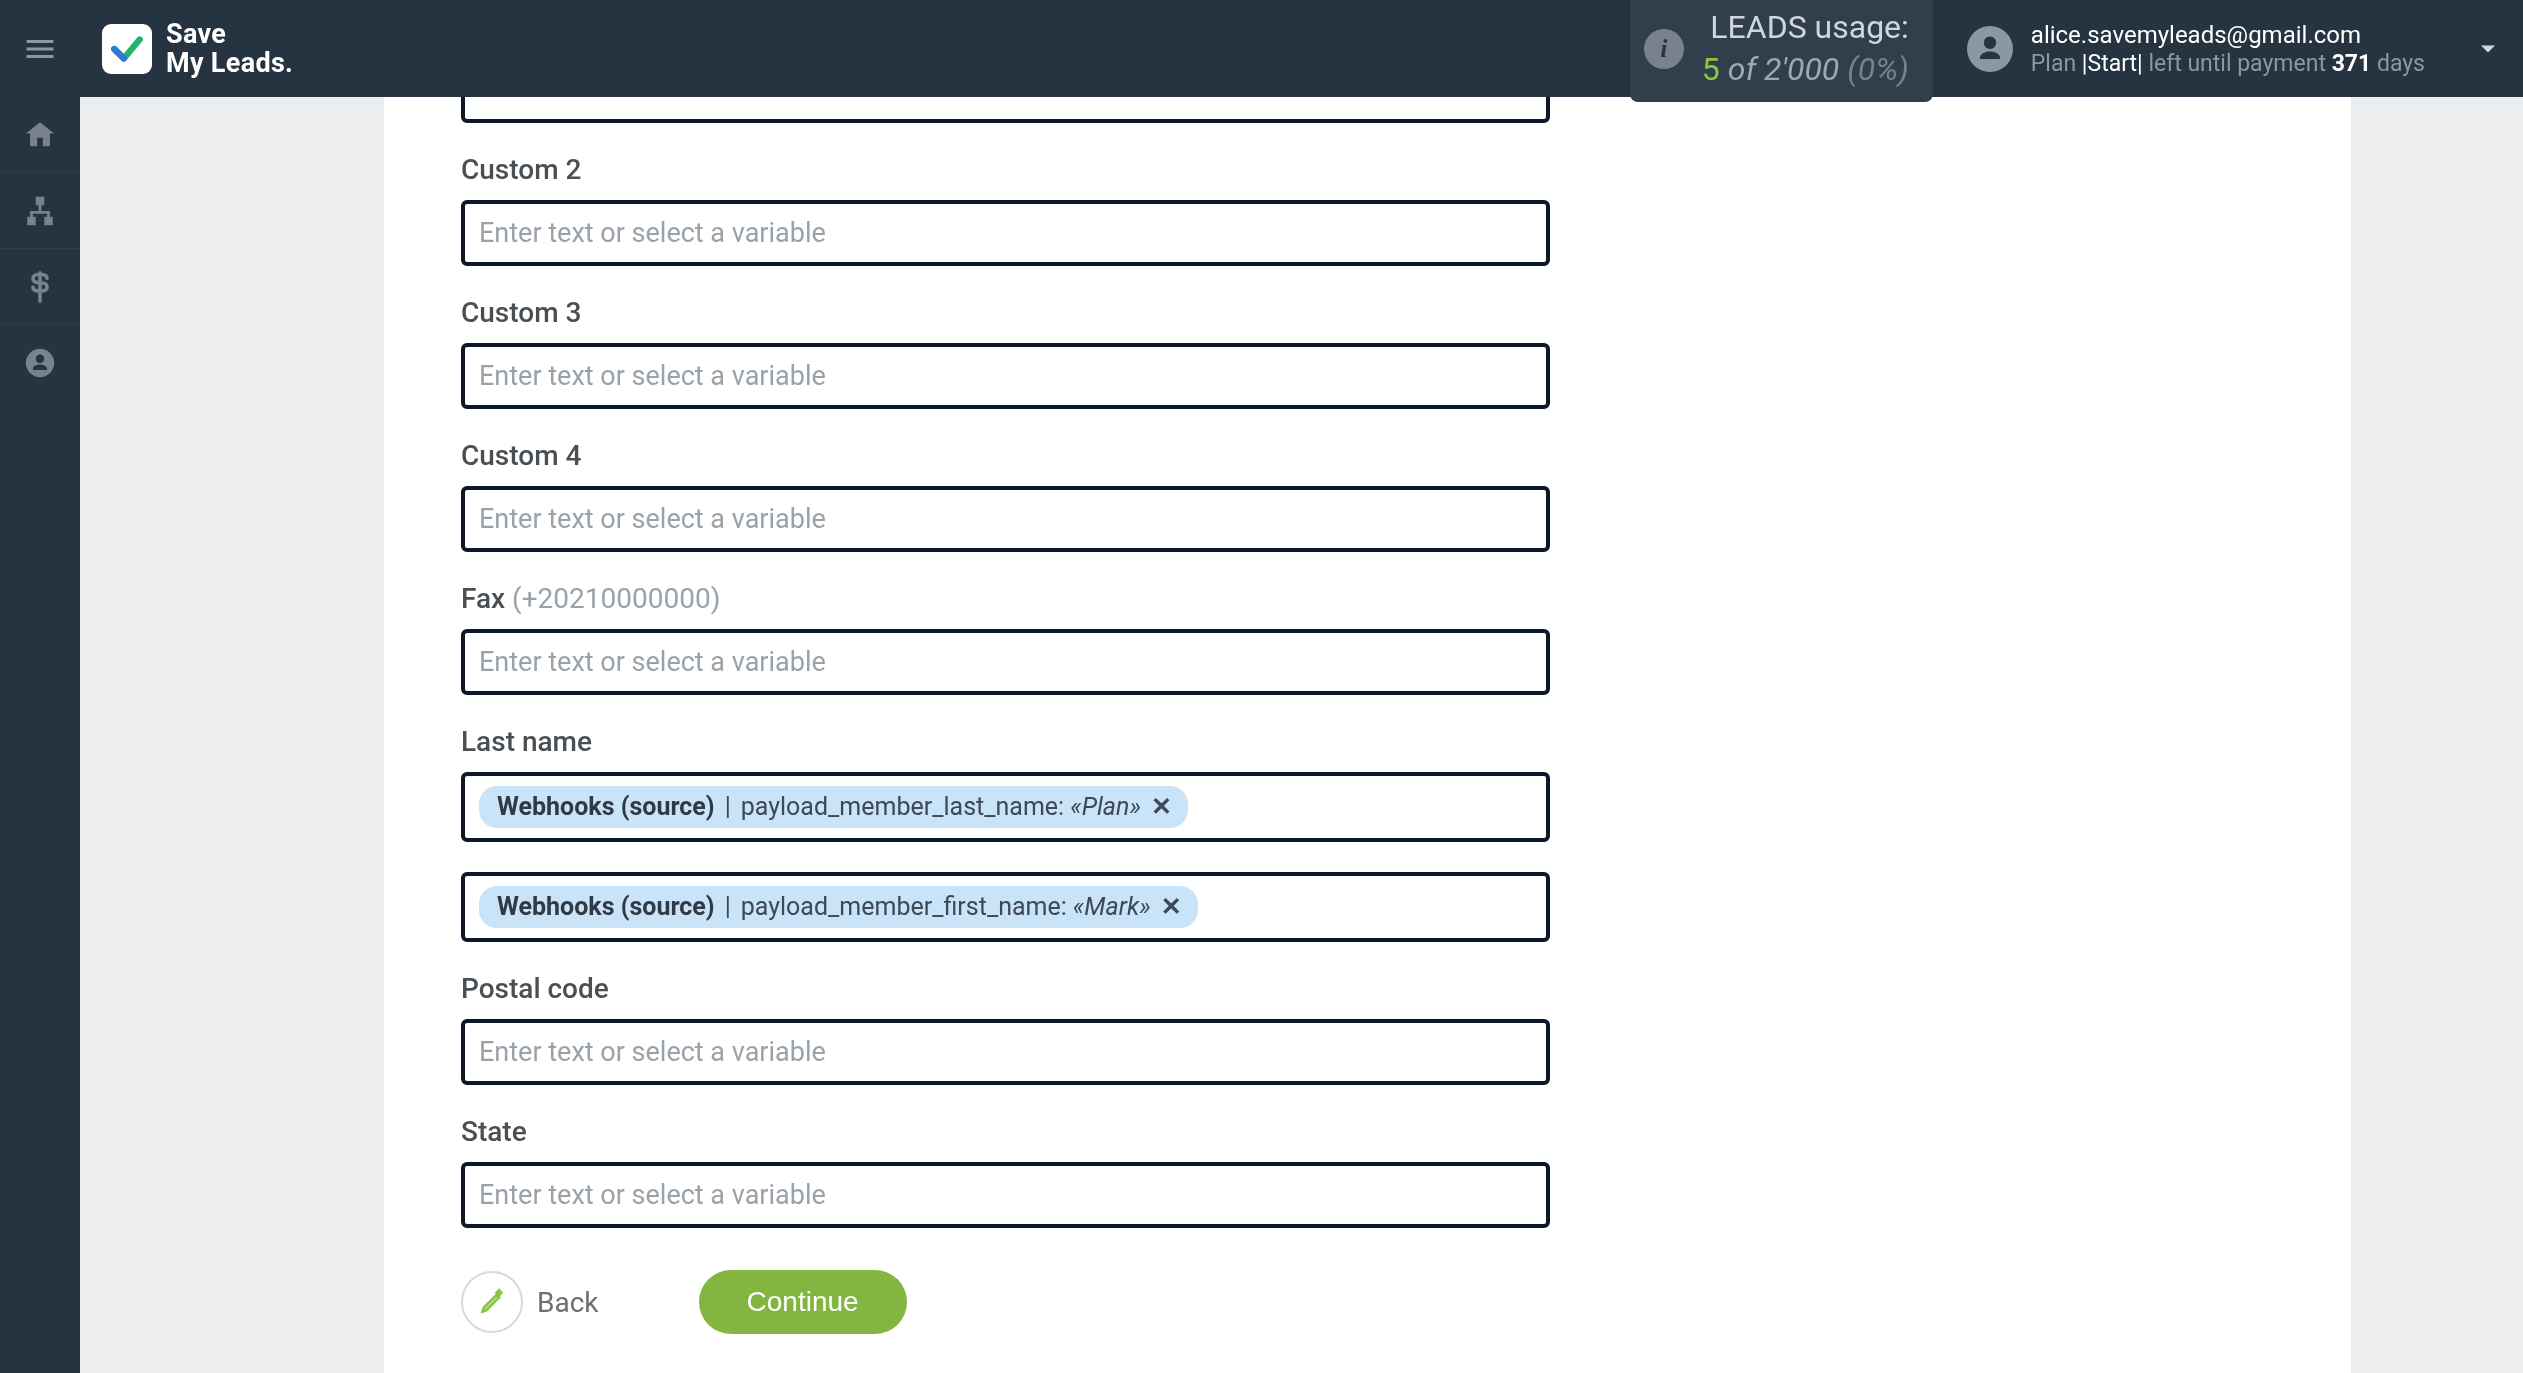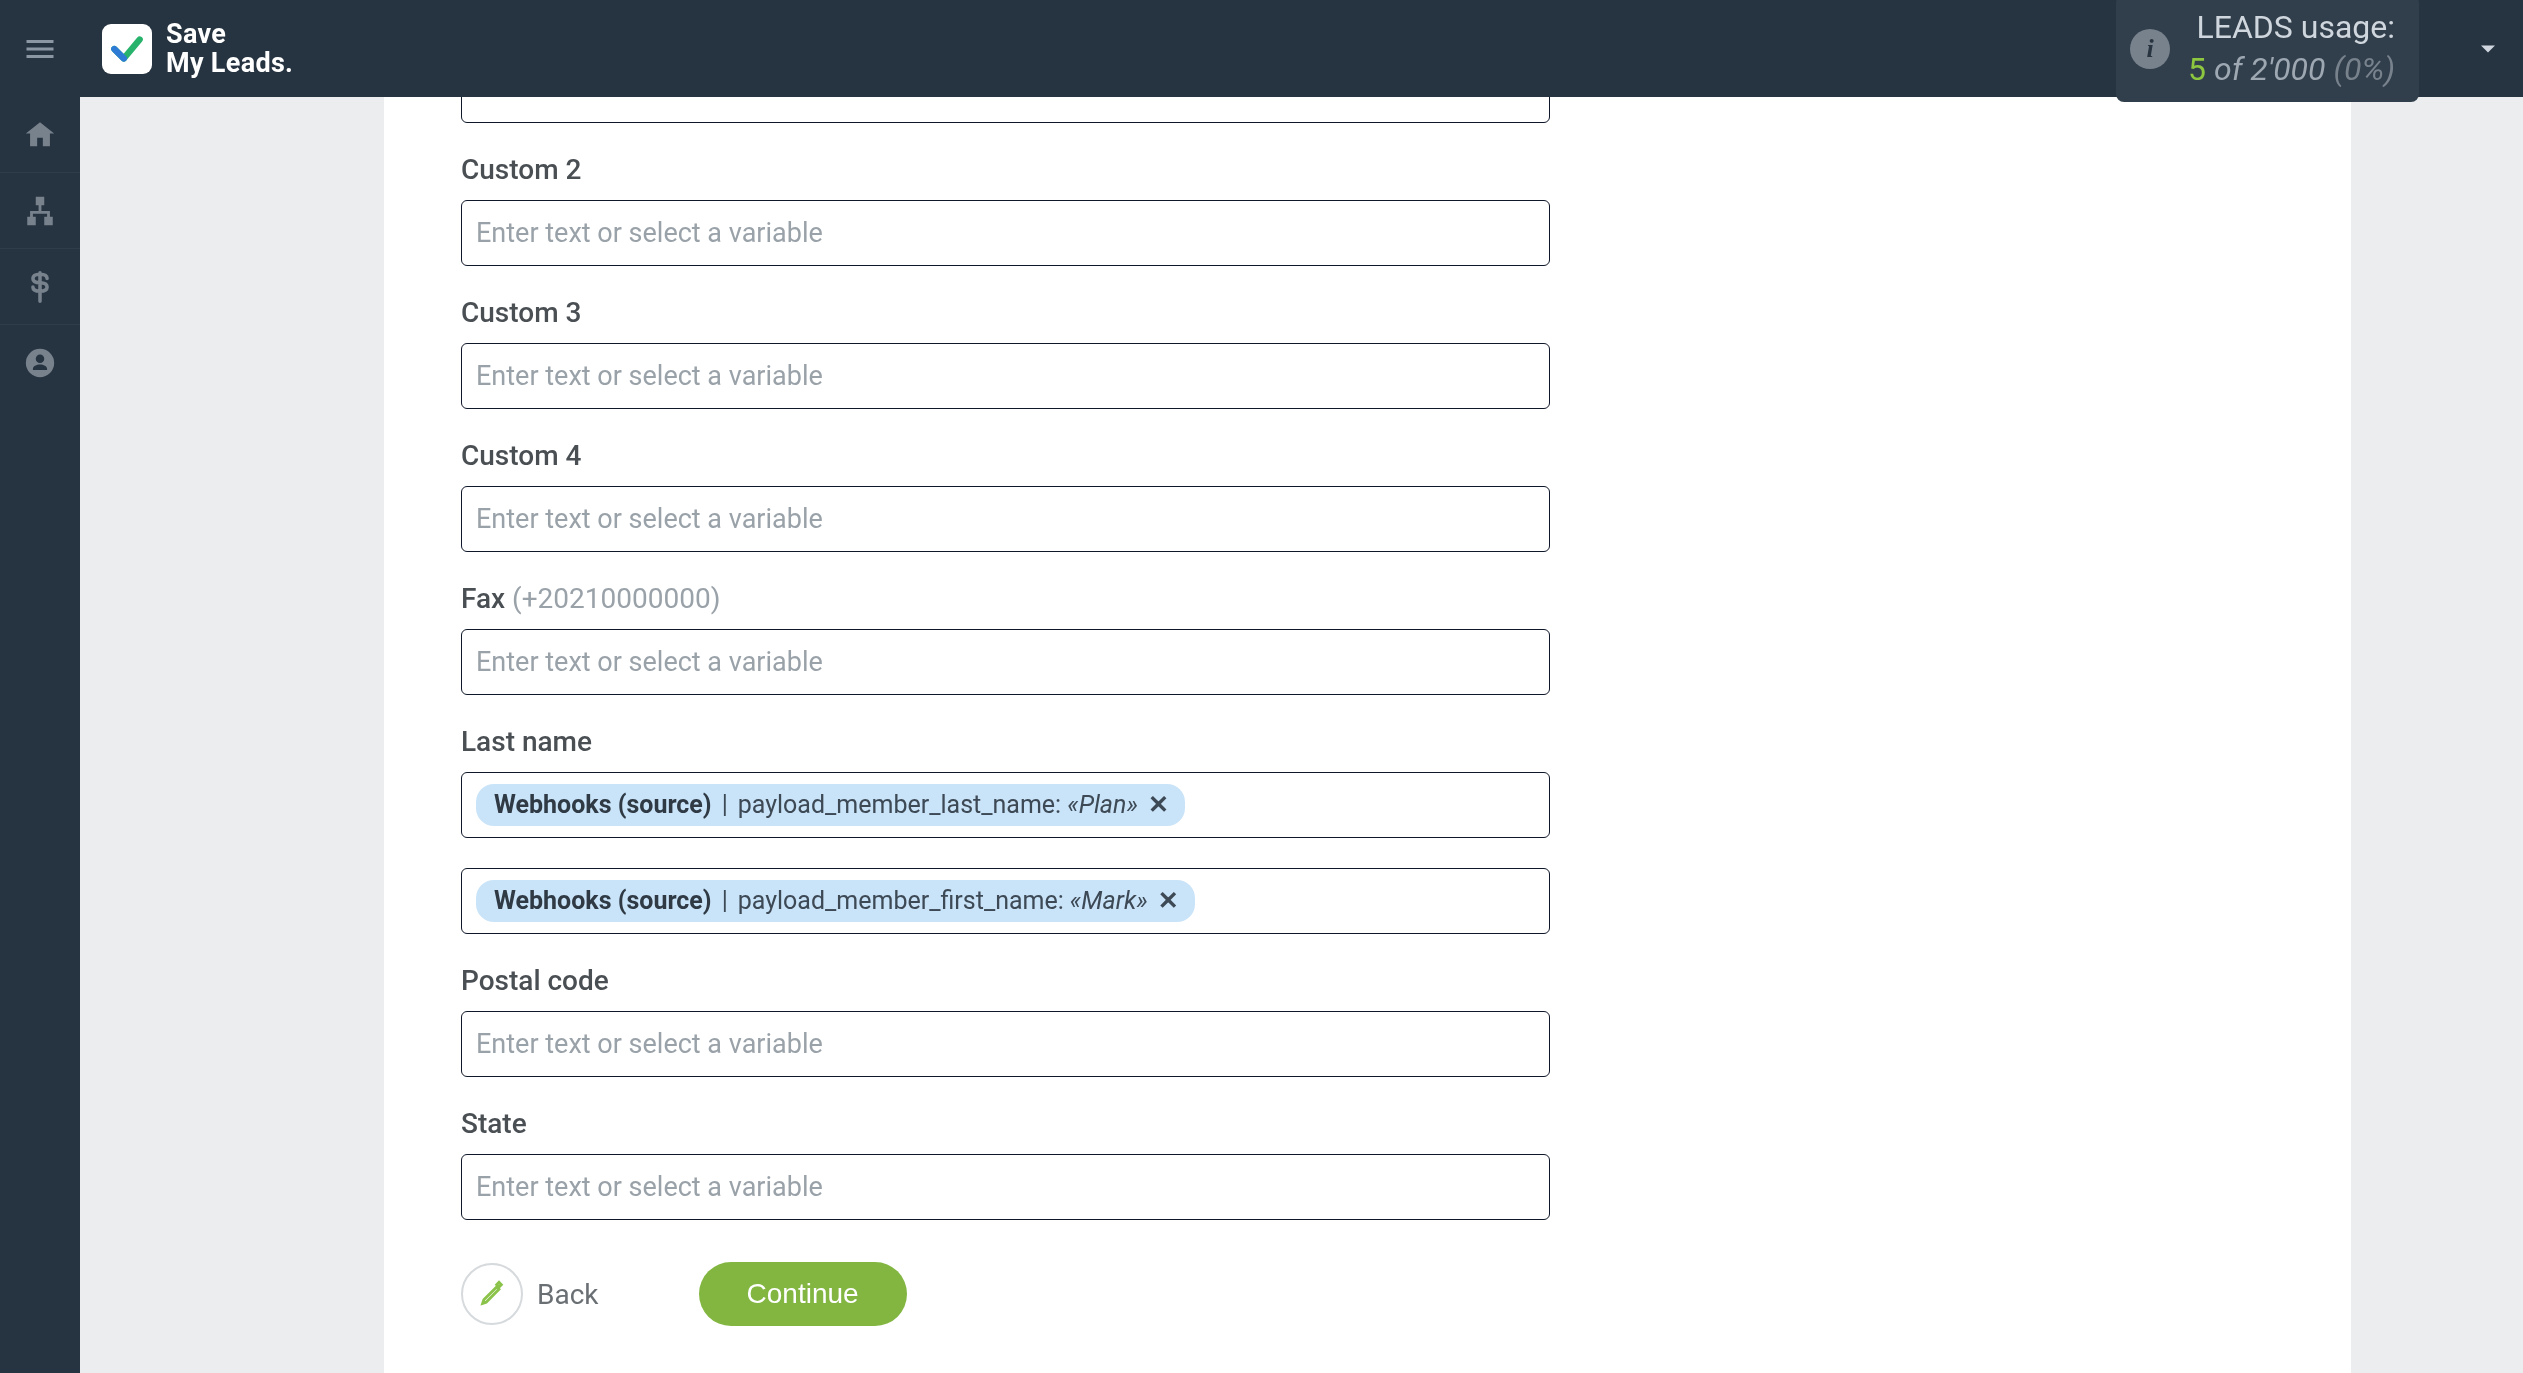--- a/index.html
+++ b/index.html
@@ -47,21 +47,21 @@
   
   .canvas { position: absolute; top: 97px; left: 80px; right: 0; bottom: 0; overflow: hidden; background: #ebedef; }
   .card { position: absolute; left: 304px; top: -40px; width: 1967px; min-height: 1500px; background: #fff; border-radius: 6px; padding-top: 0; }
   .form-area { padding-left: 77px; padding-top: 0; width: 1180px; }
 
   .field-group { margin-top: 30px; }
   .field-group.first { margin-top: 0; }
   .field-label { font-size: 28px; color: #4a4f54; font-weight: 500; margin-bottom: 14px; }
   .field-label .hint { color: #9aa2a9; font-weight: 400; }
 
-  .tag-input { width: 1089px; min-height: 66px; border: 1px solid #0f172a; border-radius: 6px; background: #fff; padding: 10px 14px; display:flex; align-items:center; flex-wrap: wrap; gap: 8px; cursor: text; }
+  .tag-input { width: 1089px; min-height: 66px; border: 4px solid #0f172a; border-radius: 6px; background: #fff; padding: 10px 14px; display:flex; align-items:center; flex-wrap: wrap; gap: 8px; cursor: text; }
   .tag-input.empty .ph { color: #9aa2a9; font-size: 27px; }
 
   .chip { background: #c9e3f8; border-radius: 18px; padding: 6px 16px 7px 18px; font-size: 25px; color: #3d4955; display:inline-flex; align-items:center; gap: 6px; }
   .chip .src { font-weight: 700; color: #2f3a45; }
   .chip .pipe { color: #3d4955; padding: 0 4px;}
   .chip .val  { font-style: italic; }
   .chip .x { font-weight: 700; cursor: pointer; padding-left: 4px; font-style: normal;}
 
   .actions { display:flex; align-items:center; gap: 100px; margin-top: 42px; }
   .back-wrap { display:flex; align-items:center; gap: 14px; cursor: pointer; }
@@ -101,20 +101,33 @@
     <div class="usage-lines">
       <div class="usage-l1">LEADS usage:</div>
       <div class="usage-l2">
         <span class="u-num">5</span>
         <span class="u-of"> <span>of</span> </span><span class="u-tot">2'000</span>
         <span class="u-pct"> <span>(0%)</span></span>
       </div>
     </div>
   </div>
 
+  <div class="user-block">
+    <div class="avatar-circle">
+      <svg viewBox="0 0 24 24">
+          <path d="M12 12a5 5 0 1 0-5-5 5 5 0 0 0 5 5zm0 2c-4 0-8 2-8 5v1h16v-1c0-3-4-5-8-5z"></path>
+        </svg>
+    </div>
+    <div class="user-lines">
+      <div class="user-email">alice.savemyleads@gmail.com</div>
+      <div class="user-plan">
+        <span>Plan </span><span class="white">|Start|</span><span> left until payment </span><span class="white bold">371</span><span> days</span>
+      </div>
+    </div>
+  </div>
 
   <div class="chev-wrap">
     <svg viewBox="0 0 24 24">
         <path d="M6 9l6 6 6-6z"></path>
       </svg>
   </div>
 </div>
 
 <div class="leftrail">
   <div class="rail-item">

